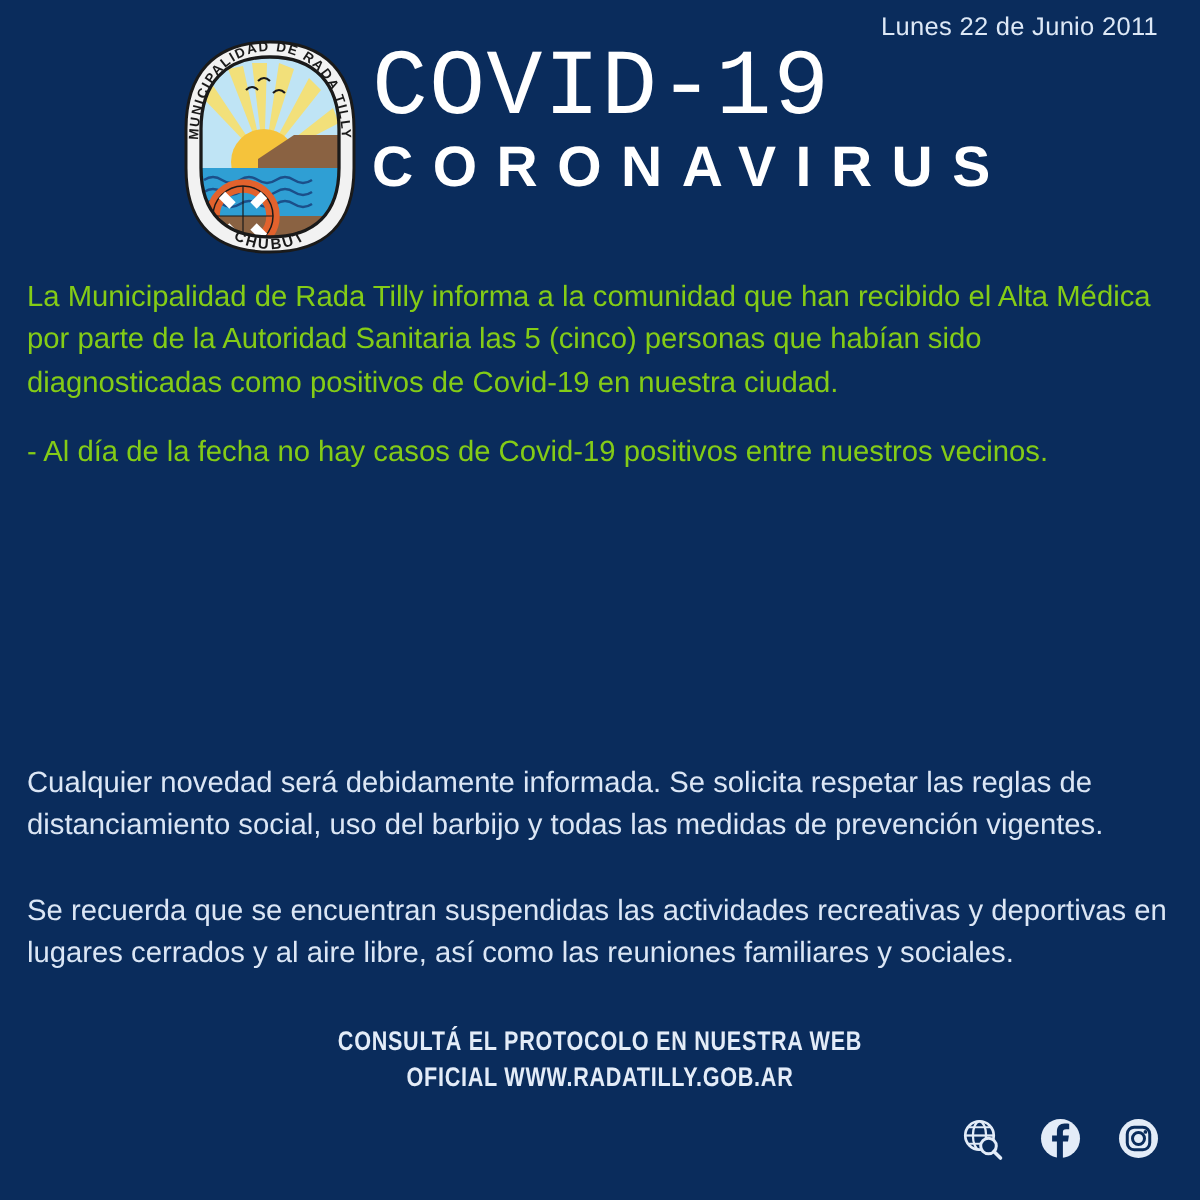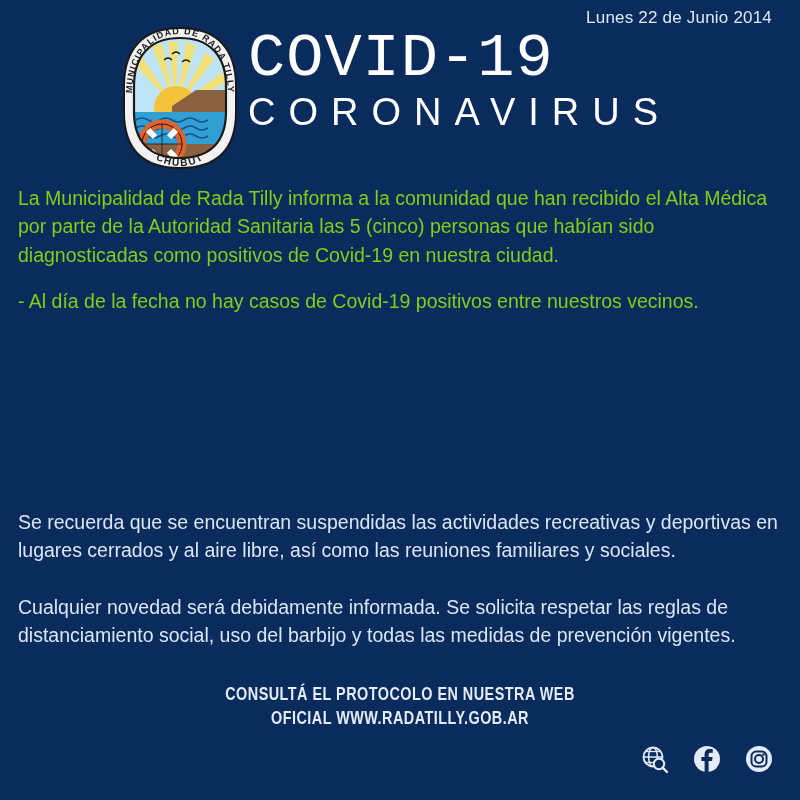--- a/index.html
+++ b/index.html
@@ -58,21 +58,21 @@
     font-size: 62px;
     line-height: 0.92;
     font-weight: 300;
     letter-spacing: 1px;
     font-family: Liberation Mono, monospace;
     white-space: nowrap;
   }
   .corona-sub {
     color: #ffffff;
     font-size: 38px;
-    font-weight: 400;
+    font-weight: 700;
     letter-spacing: 13px;
     margin-top: 4px;
     white-space: nowrap;
   }
 
   
   .body-copy {
     position: absolute;
     top: 184px;
     left: 18px;
@@ -151,21 +151,21 @@
     align-items: center;
     gap: 22px;
   }
   .socials svg { display: block; }
 </style>
 </head>
 <body>
 
 <div class="poster">
 
-  <div class="date-line">Lunes 22 de Junio 2014</div>
+  <div class="date-line">Lunes 22 de Junio 2011</div>
 
   <div class="header">
 
     <svg class="crest" viewBox="0 0 140 155">
       <defs>
         <clipPath id="shieldClip">
           <path d="M70 18 C100 18 116 36 116 66 L116 92 C116 122 100 138 70 138 C40 138 24 122 24 92 L24 66 C24 36 40 18 70 18 Z"></path>
         </clipPath>
       </defs>
 
@@ -238,22 +238,22 @@
     </div>
   </div>
 
   <div class="body-copy">
     <p class="tight">La Municipalidad de Rada Tilly informa a la comunidad que han recibido el Alta Médica por parte de la Autoridad Sanitaria las 5 (cinco) personas que habían sido diagnosticadas como positivos de Covid-19 en nuestra ciudad.</p>
     <p> - Al día de la fecha no hay casos de Covid-19 positivos entre nuestros vecinos.</p>
   </div>
 
 
   <div class="reminder-copy">
+    <p>Cualquier novedad será debidamente informada. Se solicita respetar las reglas de distanciamiento social, uso del barbijo y todas las medidas de prevención vigentes.</p>
     <p>Se recuerda que se encuentran suspendidas las actividades recreativas y deportivas en lugares cerrados y al aire libre, así como las reuniones familiares y sociales.</p>
-    <p>Cualquier novedad será debidamente informada. Se solicita respetar las reglas de distanciamiento social, uso del barbijo y todas las medidas de prevención vigentes.</p>
   </div>
 
   <div class="footer-text">
     <span class="fline">CONSULTÁ EL PROTOCOLO EN NUESTRA WEB</span>
     <span class="fline">OFICIAL  WWW.RADATILLY.GOB.AR</span>
   </div>
 
   <div class="socials">
     <a>
       <svg width="30" height="30" viewBox="0 0 30 30">

